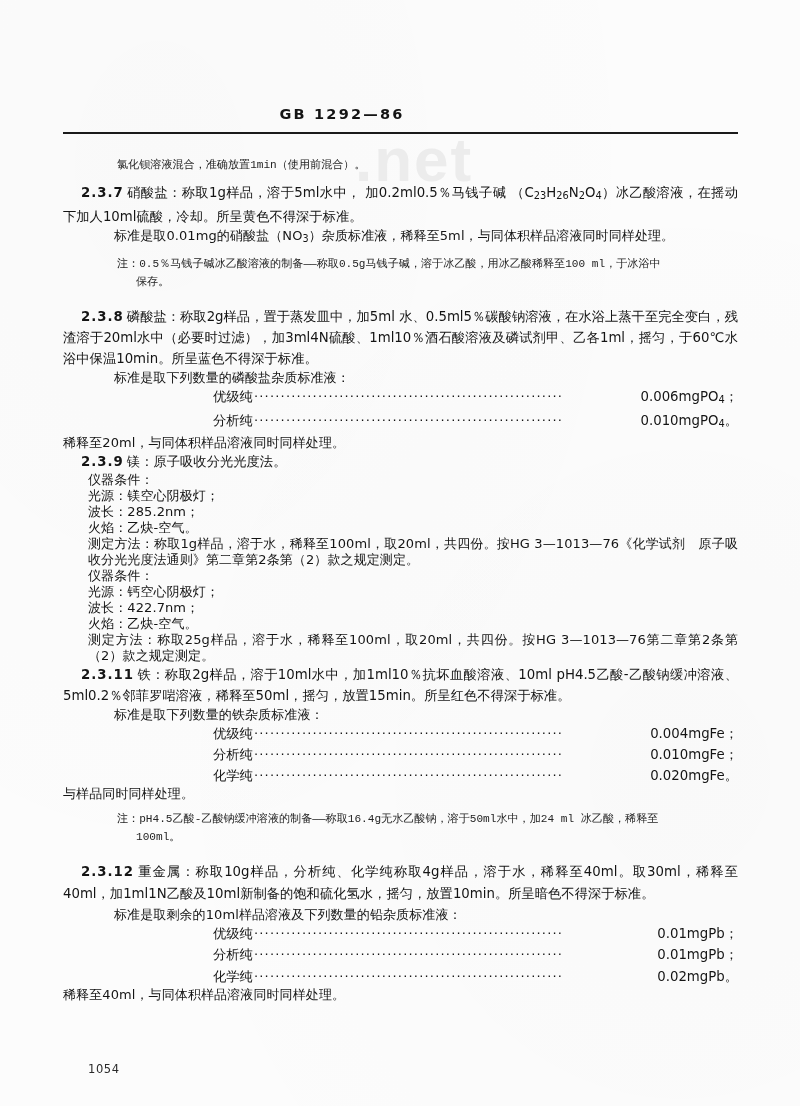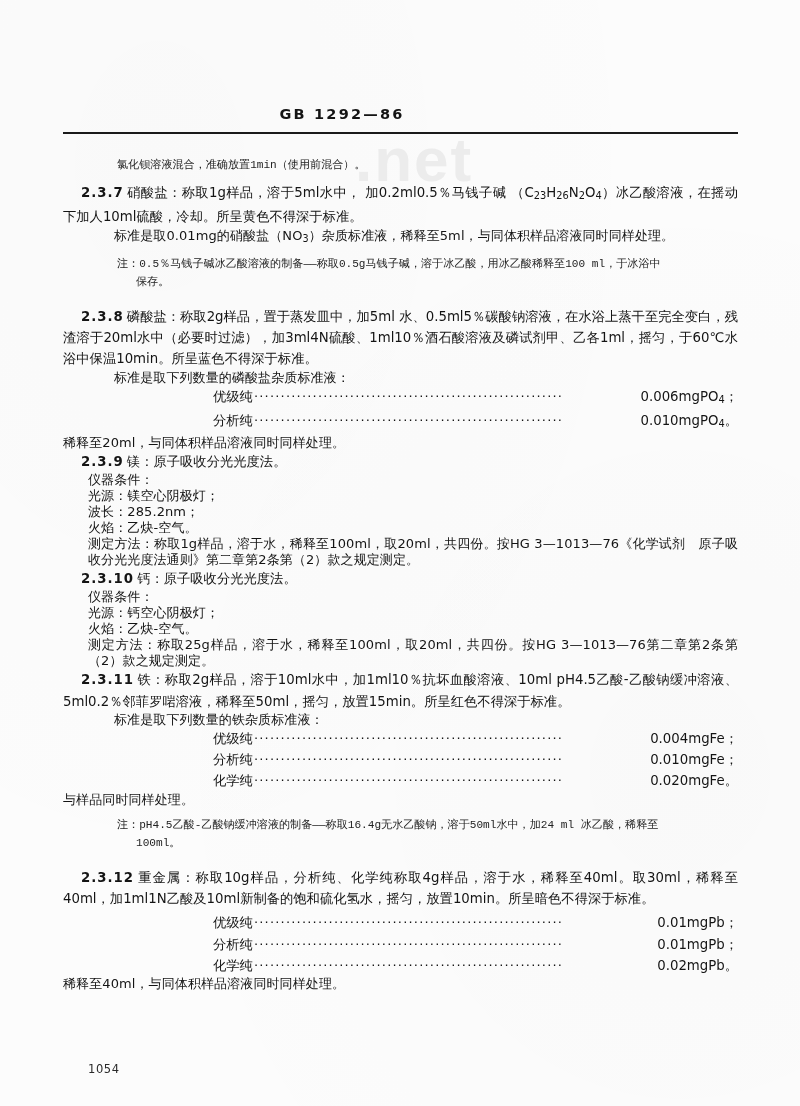--- a/index.html
+++ b/index.html
@@ -232,28 +232,28 @@
     <div class="para ind0">
       <span>波长：285.2nm；</span>
     </div>
     <div class="para ind0">
       <span>火焰：乙炔-空气。</span>
     </div>
     <div class="para ind0">
       <span>测定方法：称取1g样品，溶于水，稀释至100ml，取20ml，共四份。按HG 3—1013—76《化学试剂　原子吸收分光光度法通则》第二章第2条第（2）款之规定测定。</span>
     </div>
 
-    <div class="sec">
-      <span class="num">2.3.10</span><span>钙：原子吸收分光光度法。</span>
-    </div>
     <div class="para ind0">
       <span>仪器条件：</span>
     </div>
     <div class="para ind0">
       <span>光源：钙空心阴极灯；</span>
+    </div>
+    <div class="para ind0">
+      <span>波长：422.7nm；</span>
     </div>
     <div class="para ind0">
       <span>火焰：乙炔-空气。</span>
     </div>
     <div class="para ind0">
       <span>测定方法：称取25g样品，溶于水，稀释至100ml，取20ml，共四份。按HG 3—1013—76第二章第2条第（2）款之规定测定。</span>
     </div>
 
     <div class="sec">
       <span class="num">2.3.11</span><span>铁：称取2g样品，溶于10ml水中，加1ml10％抗坏血酸溶液、10ml pH4.5乙酸-乙酸钠缓冲溶液、5ml0.2％邻菲罗啱溶液，稀释至50ml，摇匀，放置15min。所呈红色不得深于标准。</span>
@@ -285,20 +285,23 @@
       <span>注：</span><span>pH4.5乙酸-乙酸钠缓冲溶液的制备——称取16.4g无水乙酸钠，溶于50ml水中，加24 ml 冰乙酸，稀释至</span>
       <span class="note-cont">100ml。</span>
     </div>
 
     <div class="gap-m"></div>
 
     <div class="sec">
       <span class="num">2.3.12</span><span>重金属：称取10g样品，分析纯、化学纯称取4g样品，溶于水，稀释至40ml。取30ml，稀释至40ml，加1ml1N乙酸及10ml新制备的饱和硫化氢水，摇匀，放置10min。所呈暗色不得深于标准。</span>
     </div>
     <div class="gap-s"></div>
+    <div class="para ind1">
+      <span>标准是取剩余的10ml样品溶液及下列数量的铅杂质标准液：</span>
+    </div>
     <div class="leader-list">
       <div class="leader-row">
         <span class="lr-label">优级纯</span>
         <span class="lr-dots">··························································</span>
         <span class="lr-value">0.01mgPb；</span>
       </div>
       <div class="leader-row">
         <span class="lr-label">分析纯</span>
         <span class="lr-dots">··························································</span>
         <span class="lr-value">0.01mgPb；</span>

